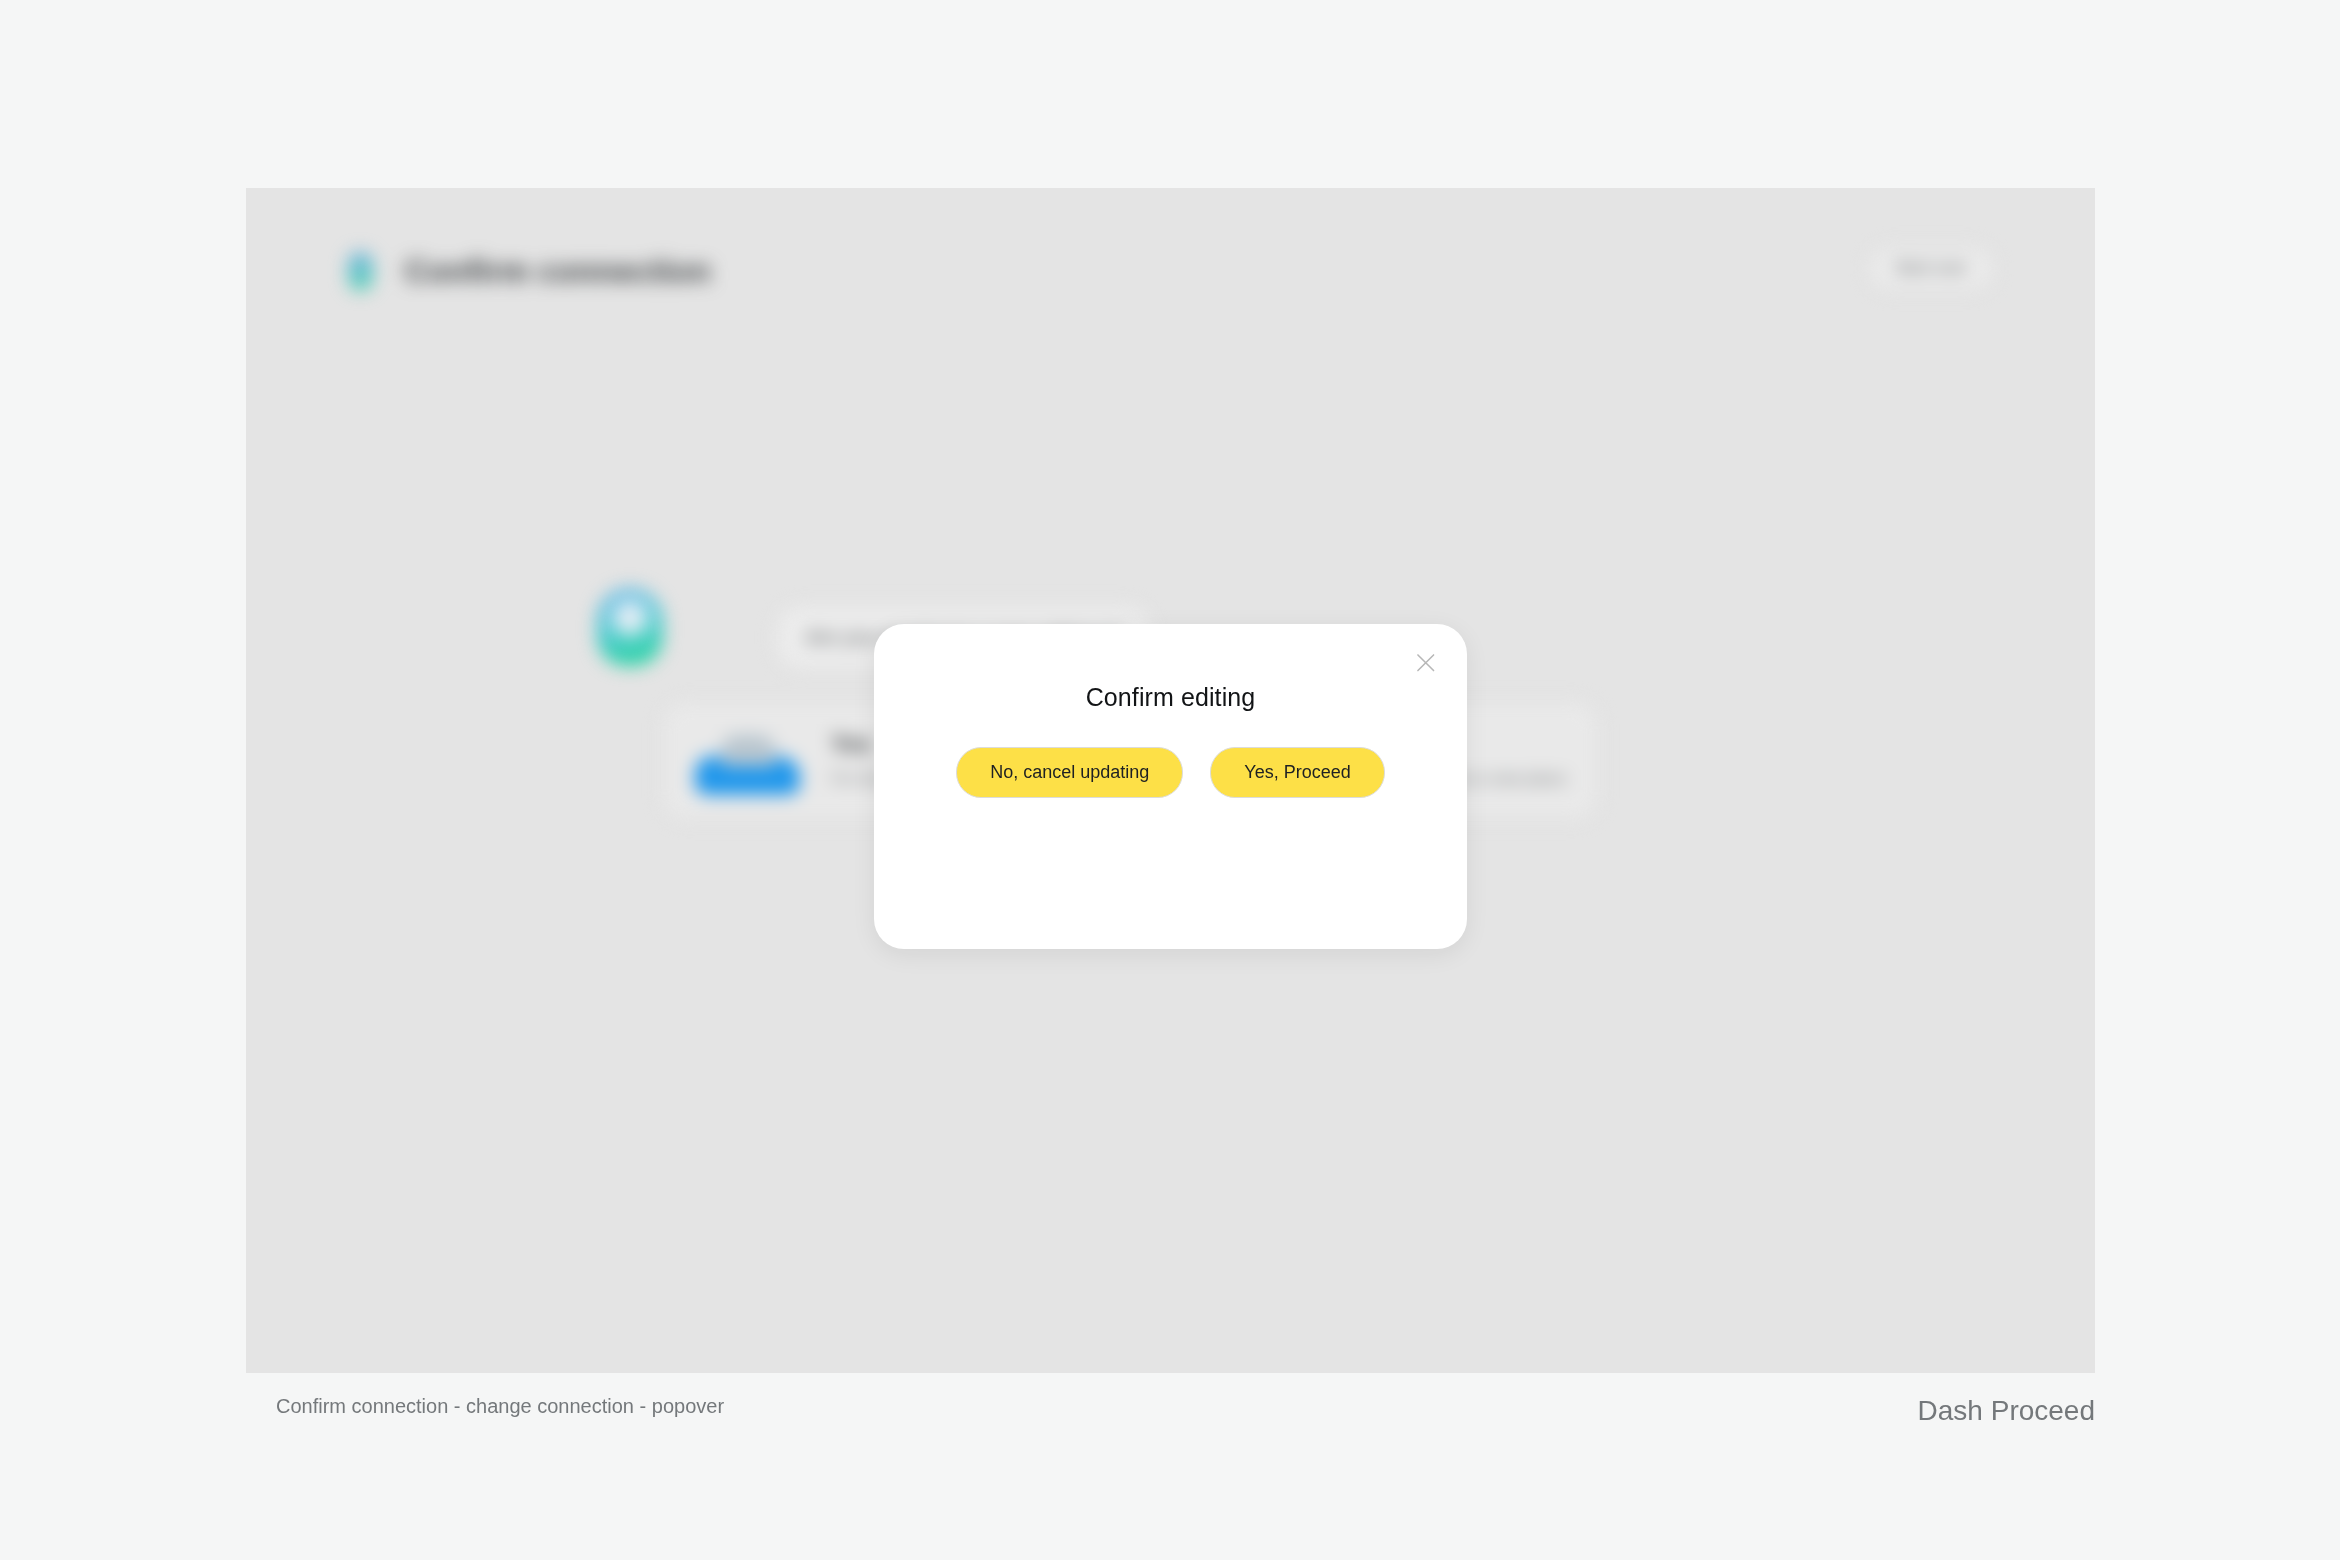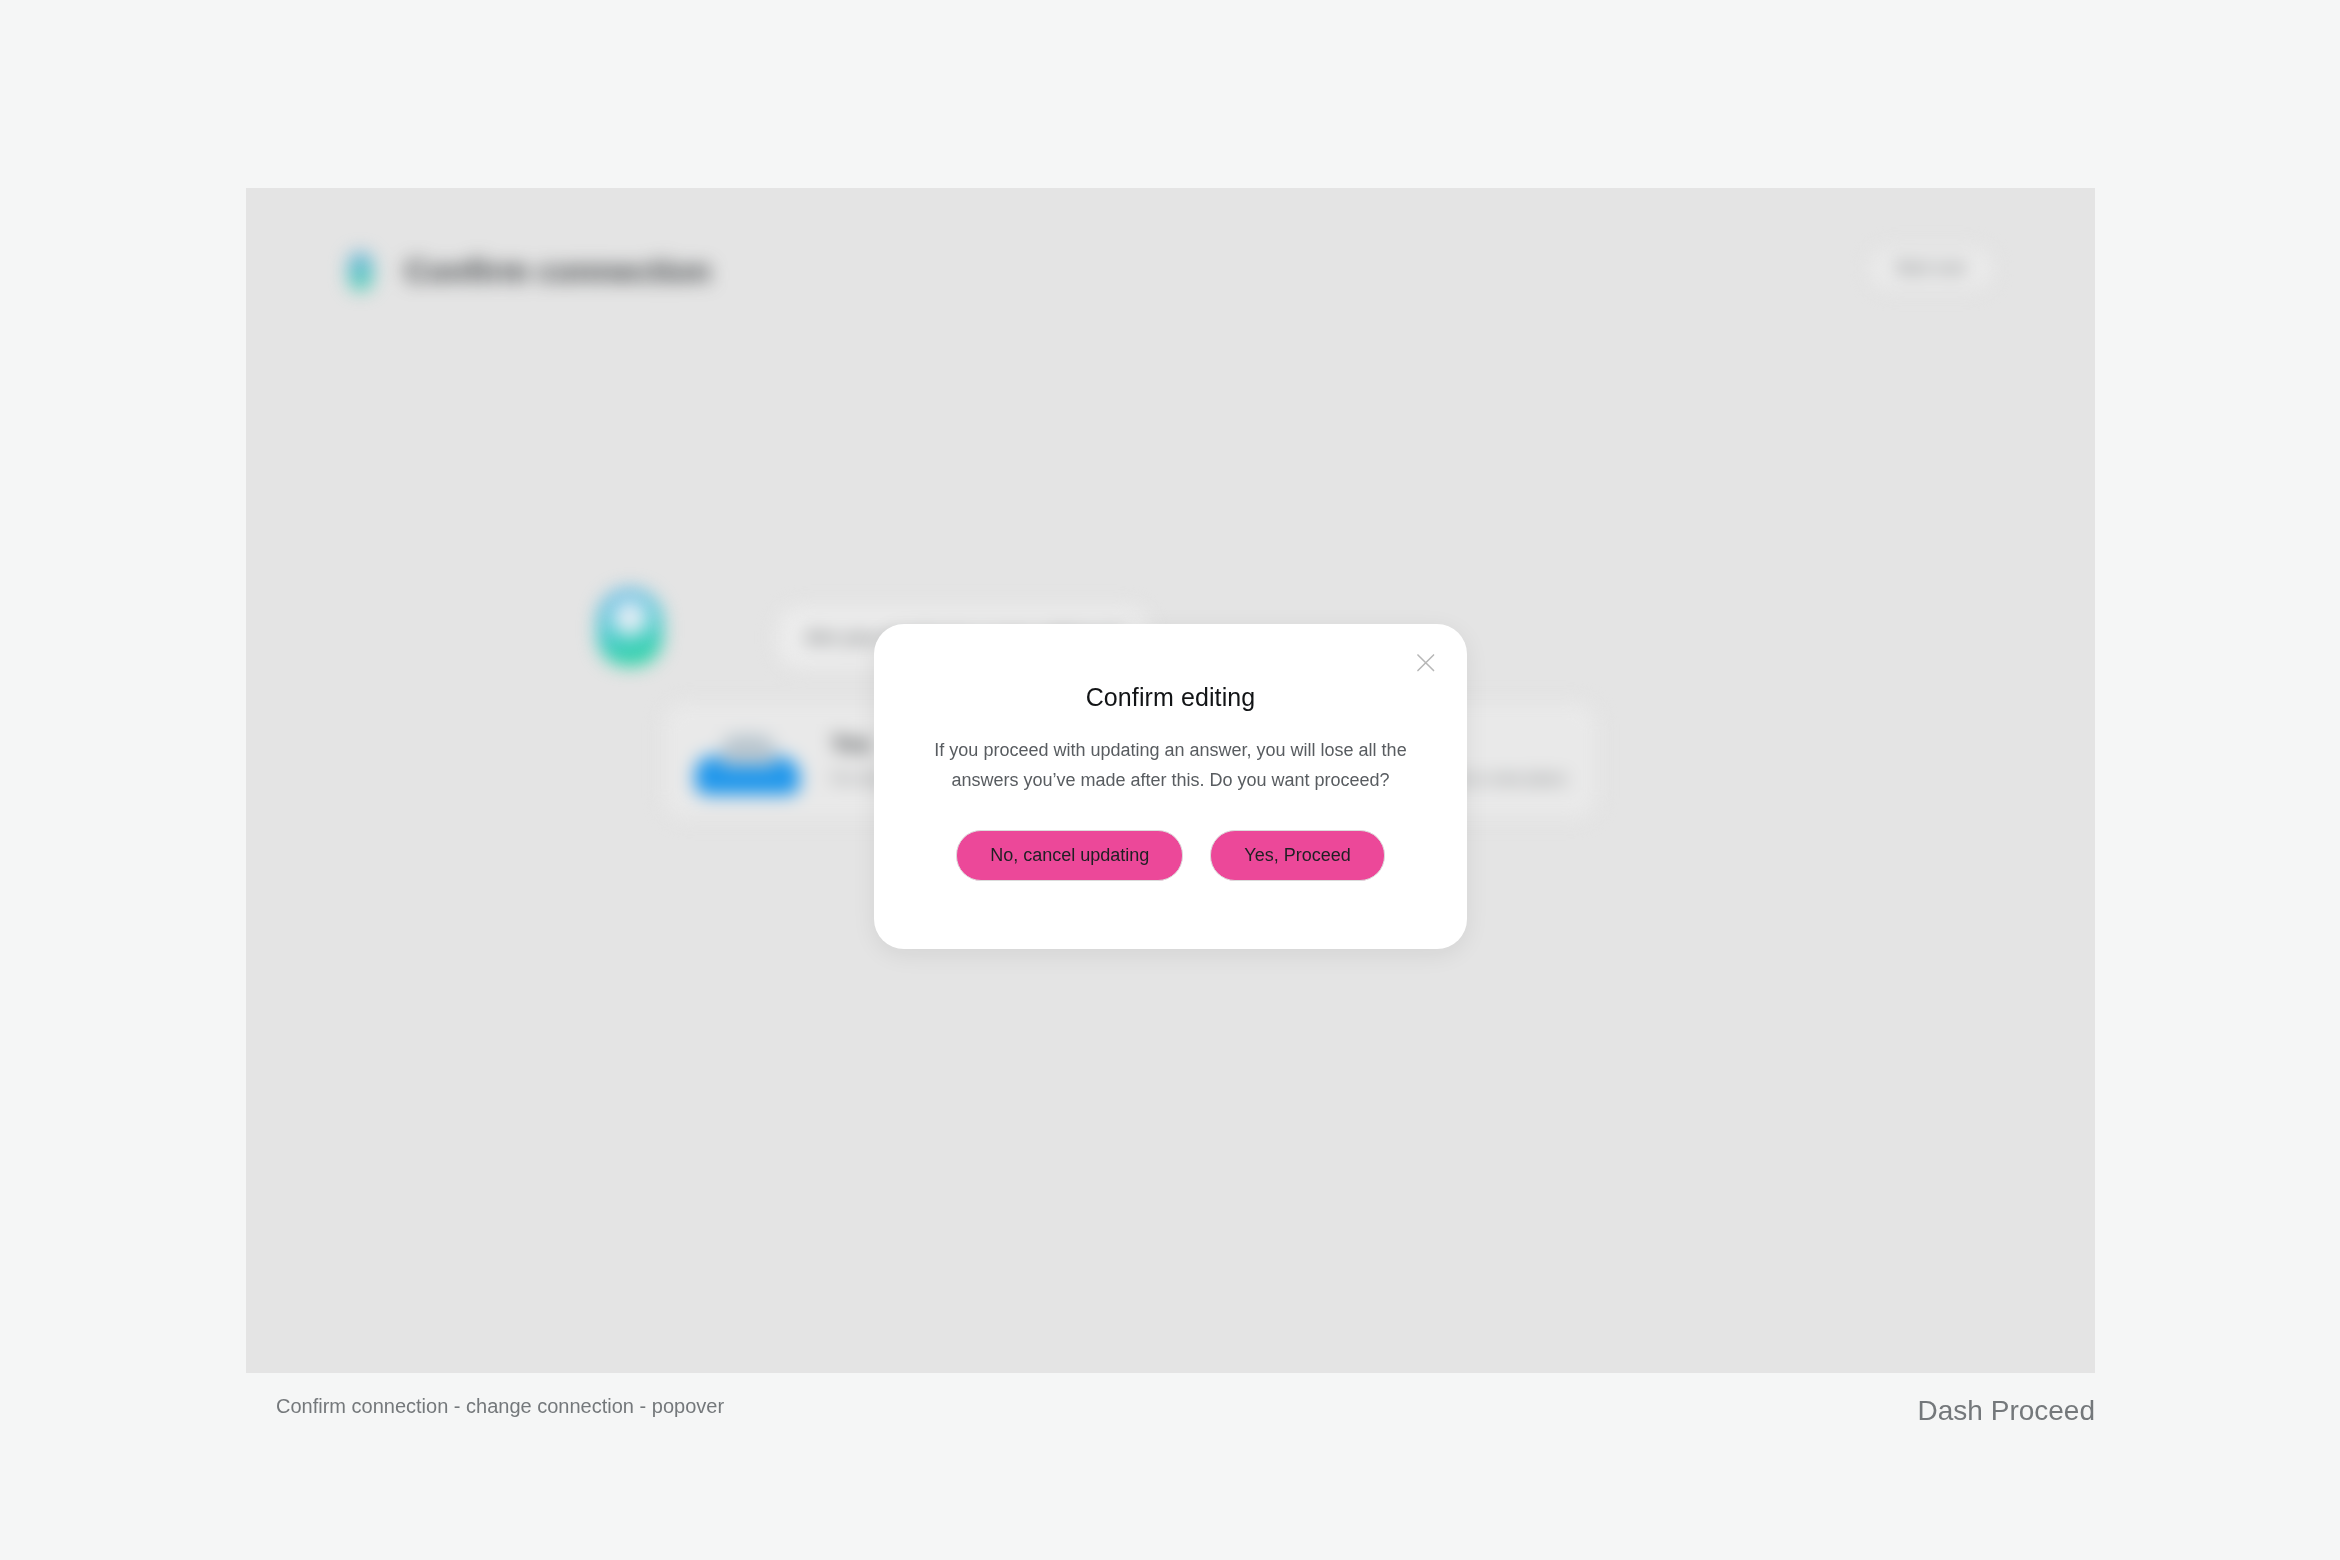--- a/index.html
+++ b/index.html
@@ -249,21 +249,21 @@
     display: flex;
     justify-content: center;
     gap: 27px;
   }
 
   .pill-btn {
     height: 51px;
     padding: 0 33px;
     border: 1px solid #dcdcdc;
     border-radius: 25px;
-    background: #ec4899;
+    background: #fde047;
     font-family: "Liberation Sans", "DejaVu Sans", sans-serif;
     font-size: 18px;
     color: #1d2023;
     cursor: pointer;
     white-space: nowrap;
   }
 
   
   .caption-left {
     position: absolute;
@@ -330,21 +330,20 @@
   <div class="modal">
 
     <div class="modal-close">
       <svg width="21.5" height="21.5" viewBox="0 0 22 22" aria-hidden="true">
         <path d="M3 3 L19 19 M19 3 L3 19" stroke="#b7b7b7" stroke-width="1.6" stroke-linecap="round" fill="none"></path>
       </svg>
     </div>
 
     <div class="modal-title">Confirm editing</div>
 
-    <div class="modal-body">If you proceed with updating an answer, you will lose all the answers you’ve made after this. Do you want proceed?</div>
 
     <div class="modal-actions">
       <button class="pill-btn" type="button">No, cancel updating</button>
       <button class="pill-btn" type="button">Yes, Proceed</button>
     </div>
 
   </div>
 
   <div class="caption-left">Confirm connection - change connection - popover</div>
   <div class="caption-right">Dash Proceed</div>

